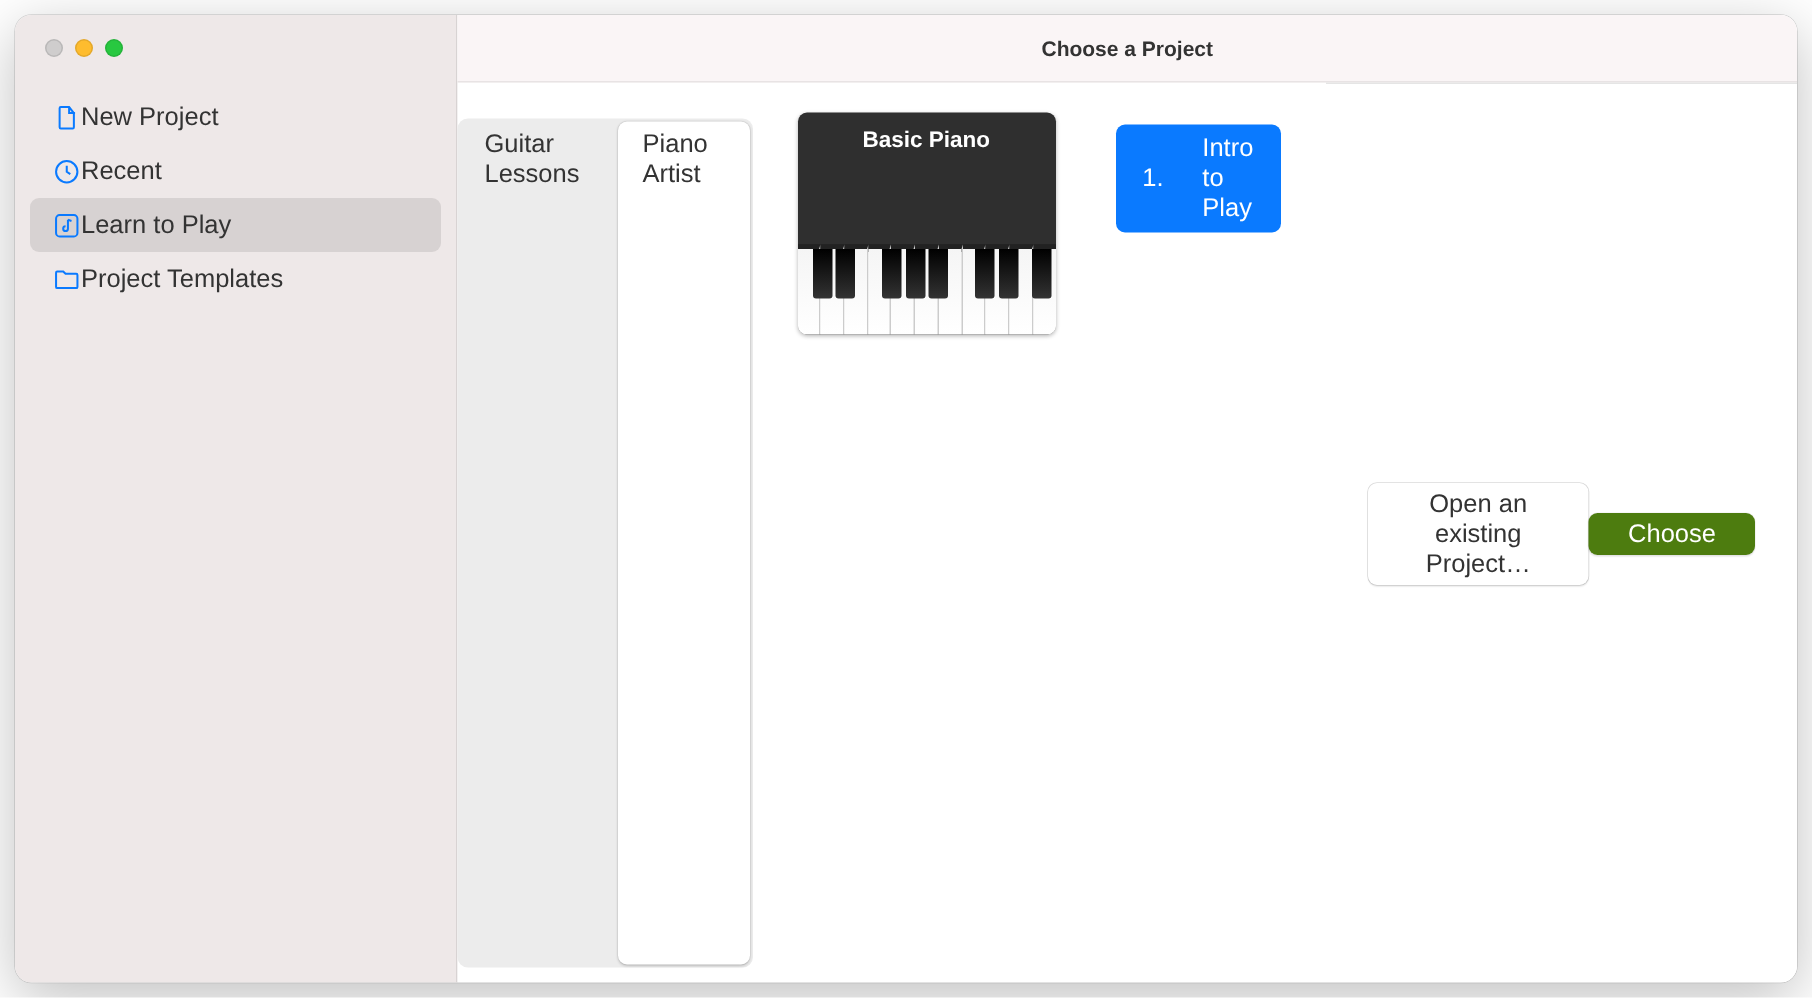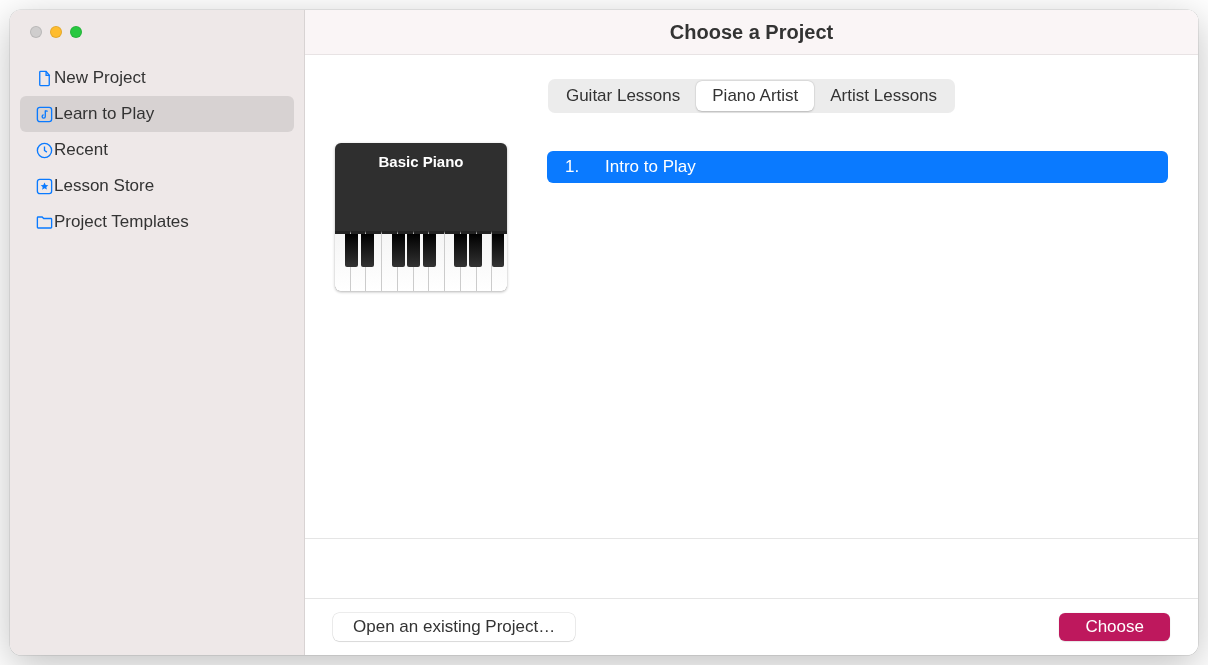--- a/index.html
+++ b/index.html
@@ -73,27 +73,27 @@
       background: #fff;
     }
     .titlebar {
       height: 45px;
       background: #faf5f6;
       border-bottom: 1px solid #e8e3e4;
       display: flex;
       align-items: center;
       justify-content: center;
       font-weight: 700;
-      font-size: 20px;
+      font-size: 14px;
       color: #333;
     }
     .content {
       flex: 1;
       display: flex;
-      flex-direction: column;
+      flex-direction: row;
     }
     .tabs-row {
       display: flex;
       justify-content: center;
       padding: 24px 0 10px 0;
     }
     .segmented {
       display: flex;
       background: #ececec;
       border-radius: 7px;
@@ -207,21 +207,21 @@
       border: none;
       cursor: default;
       text-align: center;
     }
     .btn-default {
       background: #fff;
       color: #333;
       box-shadow: 0 0 0 0.5px rgba(0,0,0,0.15), 0 1px 1px rgba(0,0,0,0.08);
     }
     .btn-primary {
-      background: #be185d;
+      background: #4d7c0f;
       color: #fff;
       box-shadow: 0 0 0 0.5px rgba(0,0,0,0.05), 0 1px 1px rgba(0,0,0,0.08);
       padding: 4px 26px;
     }
   </style>
 </head>
 <body>
 
 <div class="window">
 
@@ -234,52 +234,43 @@
     <div class="sidebar-list">
 
       <div class="sidebar-item">
         <span class="sidebar-icon">
           <svg viewBox="0 0 24 24" width="19" height="19" fill="none" stroke="currentColor" stroke-width="1.7">
               <path d="M14 3H7a1 1 0 0 0-1 1v16a1 1 0 0 0 1 1h10a1 1 0 0 0 1-1V8z"></path>
               <path d="M14 3v5h5"></path>
             </svg>
         </span>
         <span>New Project</span>
+      </div>
+
+      <div class="sidebar-item">
+        <span class="sidebar-icon">
+          <svg viewBox="0 0 24 24" width="19" height="19" fill="none" stroke="currentColor" stroke-width="1.7">
+              <circle cx="12" cy="12" r="9"></circle>
+              <path d="M12 7v5l3 2"></path>
+            </svg>
+        </span>
+        <span>Recent</span>
       </div>
 
       <div class="sidebar-item selected">
         <span class="sidebar-icon">
           <svg viewBox="0 0 24 24" width="19" height="19" fill="none" stroke="currentColor" stroke-width="1.7">
               <rect x="3" y="3" width="18" height="18" rx="3"></rect>
               <path d="M13 7v7.5a2 2 0 1 1-2-2" fill="none"></path>
               <path d="M13 7l3 1"></path>
             </svg>
         </span>
         <span>Learn to Play</span>
       </div>
 
-      <div class="sidebar-item">
-        <span class="sidebar-icon">
-          <svg viewBox="0 0 24 24" width="19" height="19" fill="none" stroke="currentColor" stroke-width="1.7">
-              <circle cx="12" cy="12" r="9"></circle>
-              <path d="M12 7v5l3 2"></path>
-            </svg>
-        </span>
-        <span>Recent</span>
-      </div>
-
-      <div class="sidebar-item">
-        <span class="sidebar-icon">
-          <svg viewBox="0 0 24 24" width="19" height="19" fill="none" stroke="currentColor" stroke-width="1.7">
-              <rect x="3" y="3" width="18" height="18" rx="3"></rect>
-              <path d="M12 7l1.5 3 3.3.3-2.5 2.2.7 3.3L12 14.3 9 16l.7-3.3L7.2 10.3l3.3-.3z" fill="currentColor" stroke="none"></path>
-            </svg>
-        </span>
-        <span>Lesson Store</span>
-      </div>
 
       <div class="sidebar-item">
         <span class="sidebar-icon">
           <svg viewBox="0 0 24 24" width="19" height="19" fill="none" stroke="currentColor" stroke-width="1.7">
               <path d="M3 6a1 1 0 0 1 1-1h5l2 2h9a1 1 0 0 1 1 1v10a1 1 0 0 1-1 1H4a1 1 0 0 1-1-1z"></path>
             </svg>
         </span>
         <span>Project Templates</span>
       </div>
 
@@ -289,21 +280,20 @@
   <main class="main">
     <div class="titlebar">
       <span>Choose a Project</span>
     </div>
 
     <div class="content">
       <div class="tabs-row">
         <div class="segmented">
           <div class="seg-item">Guitar Lessons</div>
           <div class="seg-item active">Piano Artist</div>
-          <div class="seg-item">Artist Lessons</div>
         </div>
       </div>
 
       <div class="body-area">
         <div class="thumb-col">
           <div class="thumb">
             <div class="thumb-title">Basic Piano</div>
             <div class="piano-keys">
               <div class="white-keys">
                 <div class="white-key"></div>

